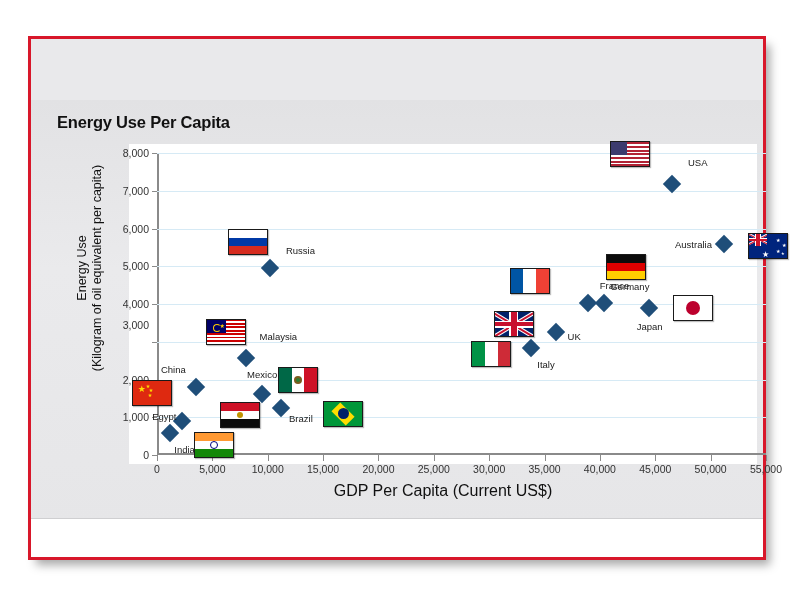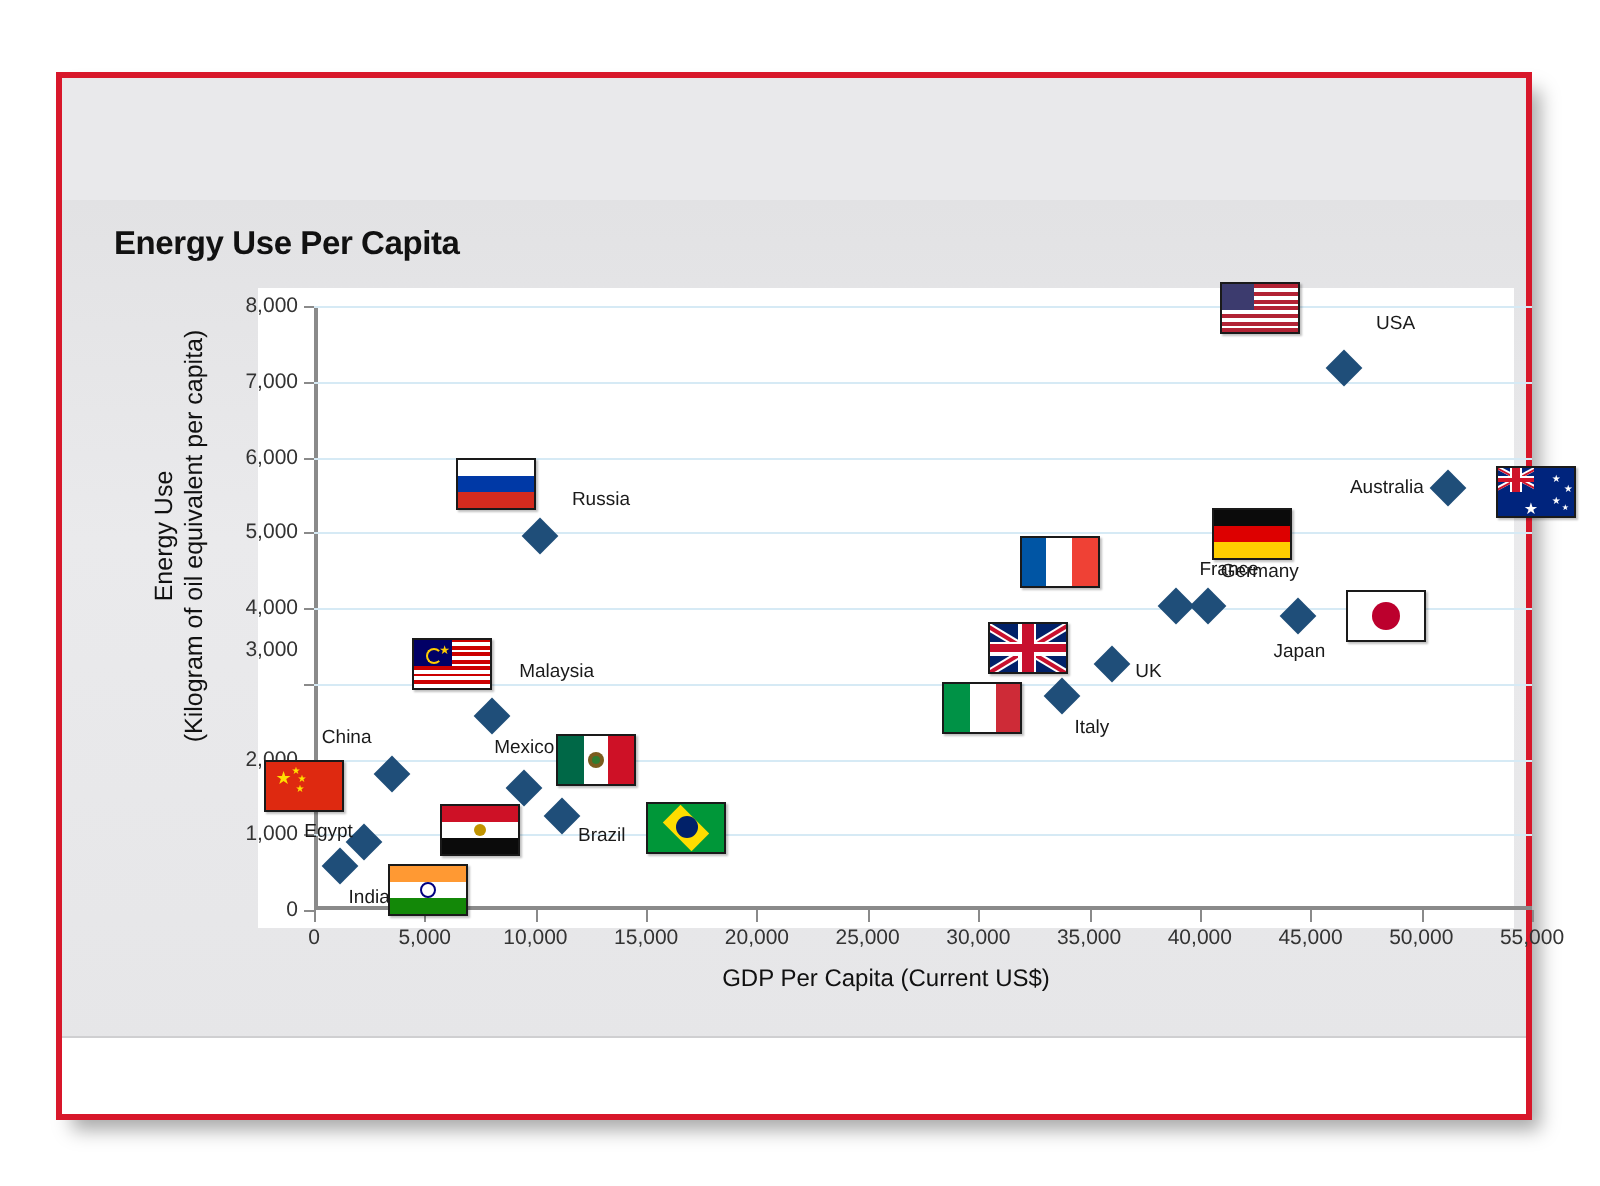--- a/index.html
+++ b/index.html
@@ -159,21 +159,21 @@
     white-space: nowrap;
     text-align: center;
   }
   .ylabel span { display: block; }
   .ylabel .l1 { margin-bottom: 1px; }
   .xlabel {
     position: absolute;
     left: 98px; top: 382px;
     width: 628px;
     text-align: center;
-    font-size: 12px;
+    font-size: 16px;
     color: #111111;
   }
 
   
   .pt {
     position: absolute;
     width: 13px; height: 13px;
     background: #1f4e79;
     transform: translate(-50%, -50%) rotate(45deg);
   }

